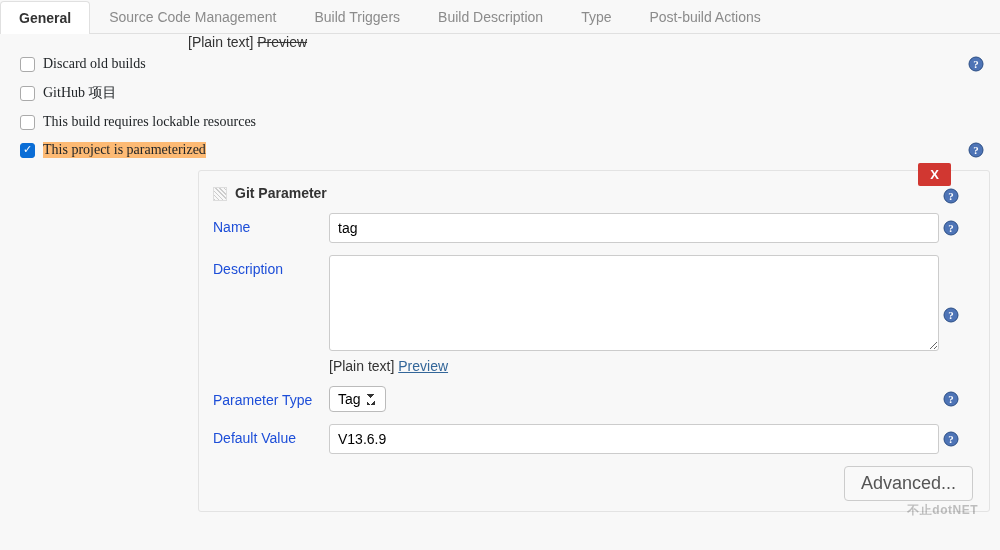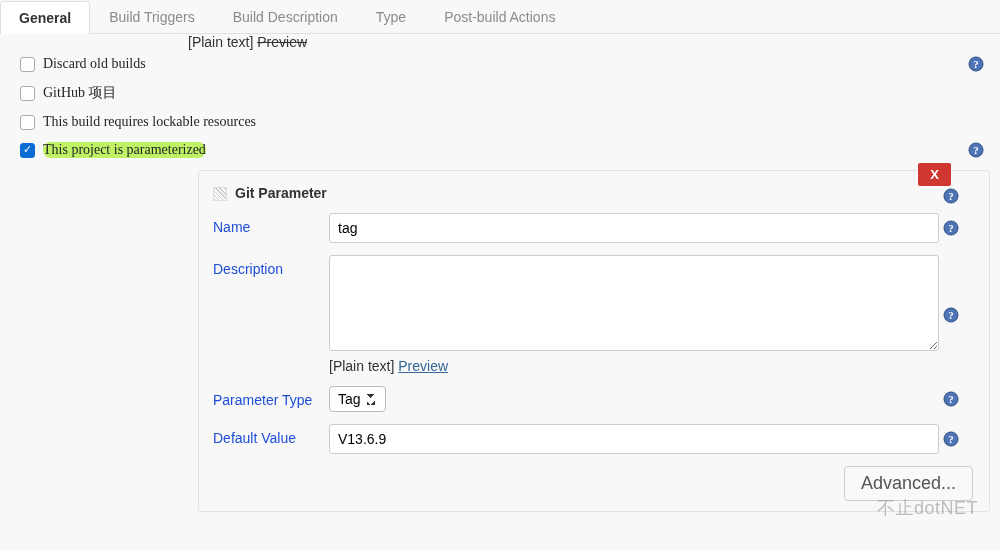--- a/index.html
+++ b/index.html
@@ -83,22 +83,21 @@
     position: absolute;
     top: -1px;
     left: 2px;
   }
   .option-row label {
     color: #212528;
     cursor: pointer;
     font-family: Liberation Serif, serif;
   }
   .option-row.selected label {
-    background: #bef264;
-    border-radius: 8px;
+    background: #fdba74;
   }
   .help-icon {
     width: 16px;
     height: 16px;
     border-radius: 50%;
     display: inline-flex;
     align-items: center;
     justify-content: center;
     cursor: pointer;
     position: relative;
@@ -213,40 +212,41 @@
     background: #f9f9f9;
     cursor: pointer;
     font-size: 18px;
     color: #555;
   }
   .watermark {
     position: absolute;
     right: 22px;
     bottom: 30px;
     color: rgba(80,80,80,0.35);
-    font-size: 18px;
-    font-weight: normal;
+    font-size: 12px;
+    font-weight: bold;
     pointer-events: none;
     letter-spacing: 0.5px;
   }
   .watermark .wm-icon {
     display: inline-block;
     width: 24px;
     height: 18px;
     border-radius: 4px;
     margin-right: 6px;
     vertical-align: middle;
     position: relative;
   }
 </style>
 </head>
 <body>
 
 <div class="tabs">
   <div class="tab active">General</div>
+  <div class="tab">Source Code Management</div>
   <div class="tab">Build Triggers</div>
   <div class="tab">Build Description</div>
   <div class="tab">Type</div>
   <div class="tab">Post-build Actions</div>
 </div>
 
 <div class="content">
   <div class="prev-link-row">
     <span>[Plain text]</span>
     <a href="#" class="strike">Preview</a>

